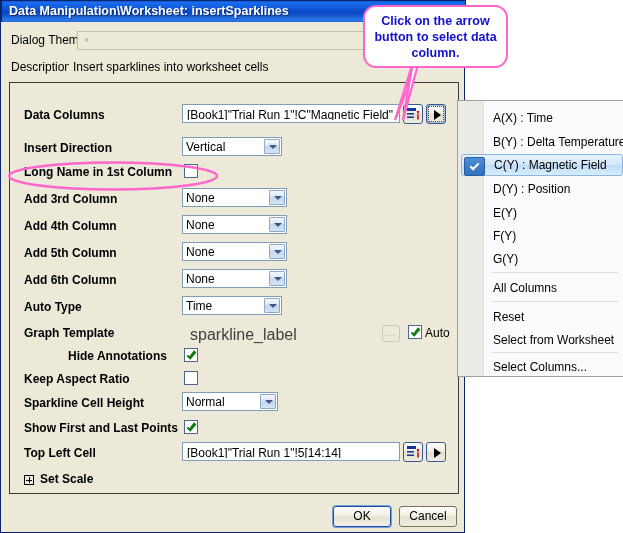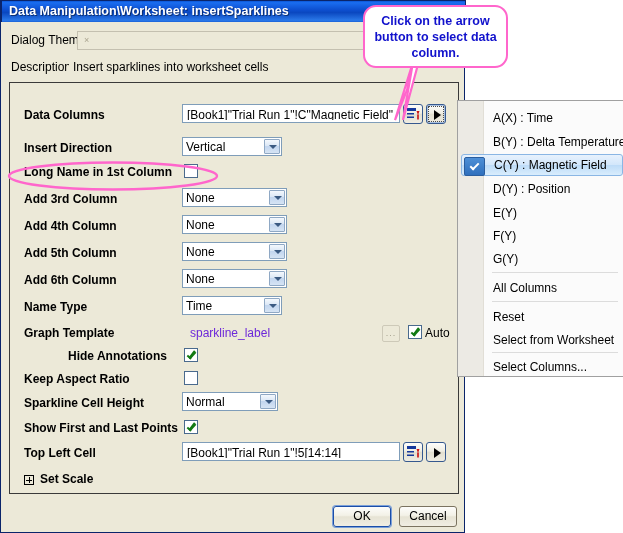--- a/index.html
+++ b/index.html
@@ -102,21 +102,21 @@
   }
   .seldata{position:absolute;left:3px;top:3px;width:13px;height:13px;}
 
   
   .browse{
     position:absolute;width:18px;height:17px;box-sizing:border-box;
     background:#ece9d8;border:1px solid #cdc9b8;border-radius:2px;
     font-size:9px;color:#a29d8a;text-align:center;line-height:15px;letter-spacing:1px;
   }
 
-  .link{position:absolute;color:#6d28d9;font-size:12px;white-space:nowrap;}
+  .link{position:absolute;color:#404040;font-size:16px;white-space:nowrap;}
 
   .plus{
     position:absolute;width:10px;height:10px;border:1px solid #000;box-sizing:border-box;background:#ece9d8;
   }
   .plus:before{content:"";position:absolute;left:1px;top:4px;width:6px;height:1px;background:#000;}
   .plus:after{content:"";position:absolute;left:4px;top:1px;width:1px;height:6px;background:#000;}
 
   
   .pbtn{
     position:absolute;width:58px;height:21px;box-sizing:border-box;
@@ -242,21 +242,21 @@
       </div>
 
       <div class="lbl bold" style="left:14px;top:190px;">Add 6th Column</div>
       <div class="combo" style="left:172px;top:186px;width:105px;">
         <div class="txt">None</div>
         <div class="arrowbtn">
             <i></i>
           </div>
       </div>
 
-      <div class="lbl bold" style="left:14px;top:217px;">Name Type</div>
+      <div class="lbl bold" style="left:14px;top:217px;">Auto Type</div>
       <div class="combo" style="left:172px;top:213px;width:100px;">
         <div class="txt">Time</div>
         <div class="arrowbtn">
             <i></i>
           </div>
       </div>
 
       <div class="lbl bold" style="left:14px;top:243px;">Graph Template</div>
       <div class="link" style="left:180px;top:243px;">sparkline_label</div>
       <div class="browse" style="left:372px;top:242px;">...</div>

